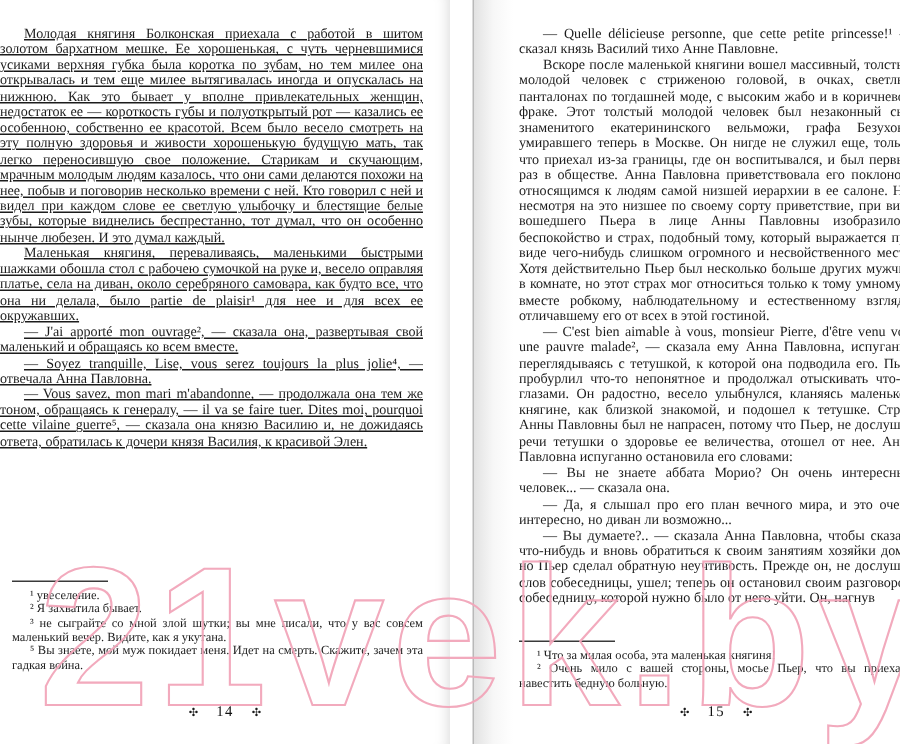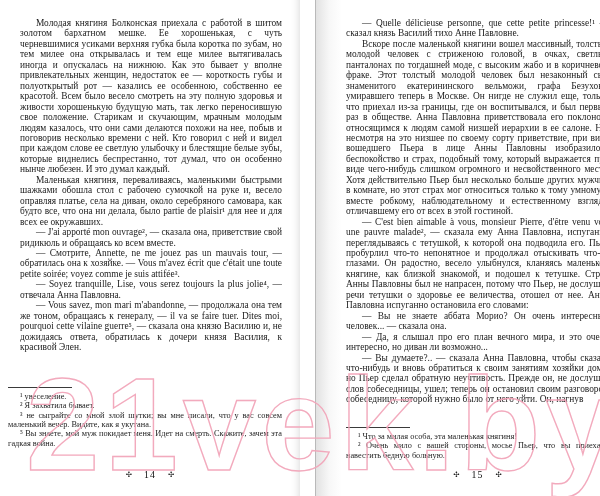--- a/index.html
+++ b/index.html
@@ -18,21 +18,21 @@
     border-left: 1px solid #b9b9b9;
     box-sizing: border-box;
     background: linear-gradient(to right, #e2e2e2 0px, #f7f7f7 13px, #ffffff 26px);
     text-decoration: underline;
   }
   .body {
     position: absolute; top: 18px; overflow: hidden;
     font-size: 9.4px; line-height: 10.45px;
     text-align: justify;
   }
-  .page.left  .body { left: 20px;  right: 18px; height: 368px; }
+  .page.left  .body { left: 0;  right: 18px; height: 368px; text-decoration: underline; }
   .page.right .body { left: 30px; right: 6px;  height: 408px; }
   .body p { margin: 0; text-indent: 16px; }
   .fnblock { position: absolute; }
   .page.left  .fnblock { left: 8px;  right: 18px; top: 387px; }
   .page.right .fnblock { left: 30px; right: 6px;  top: 427px; }
   .fnrule { width: 64px; height: 1px; background: #3a3a3a; margin-bottom: 4px; }
   .fnblock p {
     margin: 0; text-indent: 12px; text-align: justify;
     font-size: 8.3px; line-height: 9.35px;
   }
@@ -59,22 +59,21 @@
 </style>
 </head>
 <body>
 
 <div class="spread">
 
   <section class="page left">
     <div class="body" lang="ru">
       <p>Молодая княгиня Болконская приехала с работой в шитом золотом бархатном мешке. Ее хорошенькая, с чуть черневшимися усиками верхняя губка была коротка по зубам, но тем милее она открывалась и тем еще милее вытягивалась иногда и опускалась на нижнюю. Как это бывает у вполне привлекательных женщин, недостаток ее — короткость губы и полуоткрытый рот — казались ее особенною, собственно ее красотой. Всем было весело смотреть на эту полную здоровья и живости хорошенькую будущую мать, так легко переносившую свое положение. Старикам и скучающим, мрачным молодым людям казалось, что они сами делаются похожи на нее, побыв и поговорив несколько времени с ней. Кто говорил с ней и видел при каждом слове ее светлую улыбочку и блестящие белые зубы, которые виднелись беспрестанно, тот думал, что он особенно нынче любезен. И это думал каждый.</p>
       <p>Маленькая княгиня, переваливаясь, маленькими быстрыми шажками обошла стол с рабочею сумочкой на руке и, весело оправляя платье, села на диван, около серебряного самовара, как будто все, что она ни делала, было partie de plaisir¹ для нее и для всех ее окружавших.</p>
-      <p>— J'ai apporté mon ouvrage², — сказала она, приветствие свой ридикюль и обращаясь ко всем вместе.</p>
-      <p>— Смотрите, Annette, ne me jouez pas un mauvais tour, — обратилась она к хозяйке. — Vous m'avez écrit que c'était une toute petite soirée; voyez comme je suis attifée³.</p>
+      <p>— J'ai apporté mon ouvrage², — сказала она, развертывая свой маленький и обращаясь ко всем вместе.</p>
       <p>— Soyez tranquille, Lise, vous serez toujours la plus jolie⁴, — отвечала Анна Павловна.</p>
       <p>— Vous savez, mon mari m'abandonne, — продолжала она тем же тоном, обращаясь к генералу, — il va se faire tuer. Dites moi, pourquoi cette vilaine guerre⁵, — сказала она князю Василию и, не дожидаясь ответа, обратилась к дочери князя Василия, к красивой Элен.</p>
     </div>
     <div class="fnblock" lang="ru">
       <div class="fnrule"></div>
       <p>¹ увеселение.</p>
       <p>² Я захватила бывает.</p>
       <p>³ не сыграйте со мной злой шутки; вы мне писали, что у вас совсем маленький вечер. Видите, как я укутана.</p>
       <p>⁵ Вы знаете, мой муж покидает меня. Идет на смерть. Скажите, зачем эта гадкая война.</p>
     </div>

